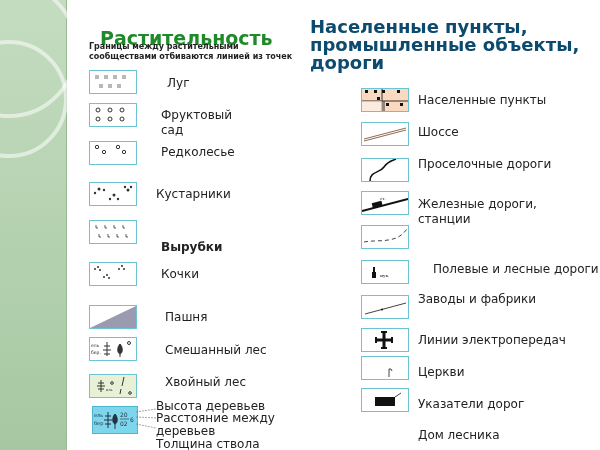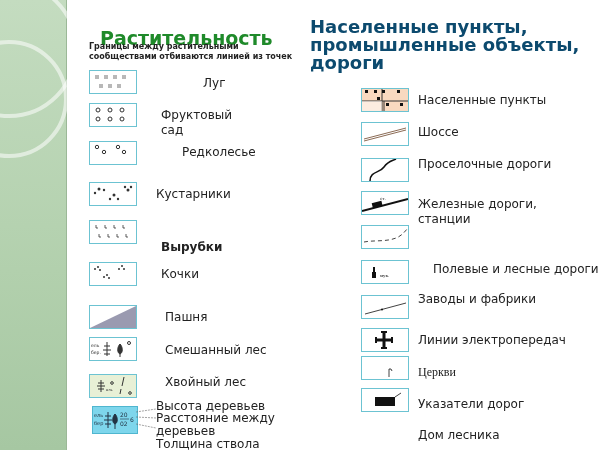--- a/index.html
+++ b/index.html
@@ -25,21 +25,21 @@
 <div class="subtitle">Границы между растительными сообществами отбиваются линией из точек</div>
 <div class="title-red">Населенные пункты, промышленные объекты, дороги</div>
 
 <div class="box" style="left:89px;top:70px;">
   <svg class="icon-svg" viewBox="0 0 46 22">
       <g stroke="#333" stroke-width="0.7">
         <path d="M6 4v4M8 4v4M15 4v4M17 4v4M24 4v4M26 4v4M33 4v4M35 4v4M10 13v4M12 13v4M19 13v4M21 13v4M28 13v4M30 13v4"></path>
       </g>
     </svg>
 </div>
-<div class="lbl" style="left:167px;top:76px;margin-left:36px;">Луг</div>
+<div class="lbl" style="left:167px;top:76px;">Луг</div>
 
 <div class="box" style="left:89px;top:103px;">
   <svg class="icon-svg" viewBox="0 0 46 22">
       <g fill="none" stroke="#333" stroke-width="1">
         <circle cx="8" cy="6" r="2"></circle>
         <circle cx="20" cy="6" r="2"></circle>
         <circle cx="32" cy="6" r="2"></circle>
         <circle cx="8" cy="15" r="2"></circle>
         <circle cx="20" cy="15" r="2"></circle>
         <circle cx="32" cy="15" r="2"></circle>
@@ -51,21 +51,21 @@
 <div class="box" style="left:89px;top:141px;">
   <svg class="icon-svg" viewBox="0 0 46 22">
       <g fill="none" stroke="#333" stroke-width="1">
         <circle cx="7" cy="5" r="1.7"></circle>
         <circle cx="14" cy="10" r="1.7"></circle>
         <circle cx="28" cy="5" r="1.7"></circle>
         <circle cx="34" cy="10" r="1.7"></circle>
       </g>
     </svg>
 </div>
-<div class="lbl" style="left:161px;top:145px;margin-left:21px;">Редколесье</div>
+<div class="lbl" style="left:161px;top:145px;">Редколесье</div>
 
 <div class="box" style="left:89px;top:182px;">
   <svg class="icon-svg" viewBox="0 0 46 22">
       <g fill="#333">
         <circle cx="9" cy="6" r="1.5"></circle>
         <circle cx="5" cy="10" r="1.2"></circle>
         <circle cx="14" cy="7" r="1.2"></circle>
         <circle cx="24" cy="12" r="1.5"></circle>
         <circle cx="20" cy="16" r="1.2"></circle>
         <circle cx="28" cy="16" r="1.2"></circle>
@@ -222,21 +222,21 @@
     </svg>
 </div>
 <div class="lbl" style="left:418px;top:333px;">Линии электропередач</div>
 
 <div class="box" style="left:361px;top:328px;">
   <svg class="icon-svg" viewBox="0 0 46 22">
       <path d="M22 3v16M14 11h16" stroke="#111" stroke-width="3"></path>
       <path d="M14 8v6M30 8v6M19 3h6M19 19h6" stroke="#111" stroke-width="2"></path>
     </svg>
 </div>
-<div class="lbl" style="left:418px;top:365px;font-family:Liberation Serif, serif;">Церкви</div>
+<div class="lbl" style="left:418px;top:365px;">Церкви</div>
 
 <div class="box" style="left:361px;top:356px;">
   <svg class="icon-svg" viewBox="0 0 46 22">
       <path d="M27 20v-8h2l1 2" stroke="#111" stroke-width="0.8" fill="none"></path>
     </svg>
 </div>
 <div class="lbl" style="left:418px;top:397px;">Указатели дорог</div>
 
 <div class="box" style="left:361px;top:388px;">
   <svg class="icon-svg" viewBox="0 0 46 22">

